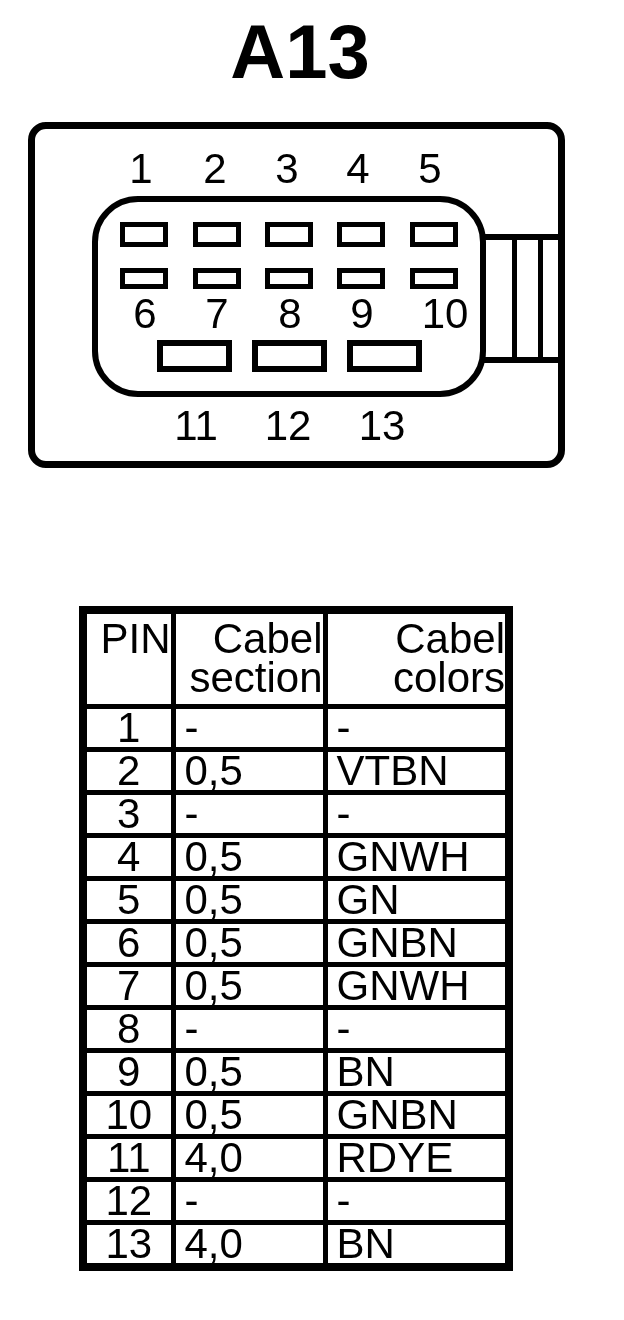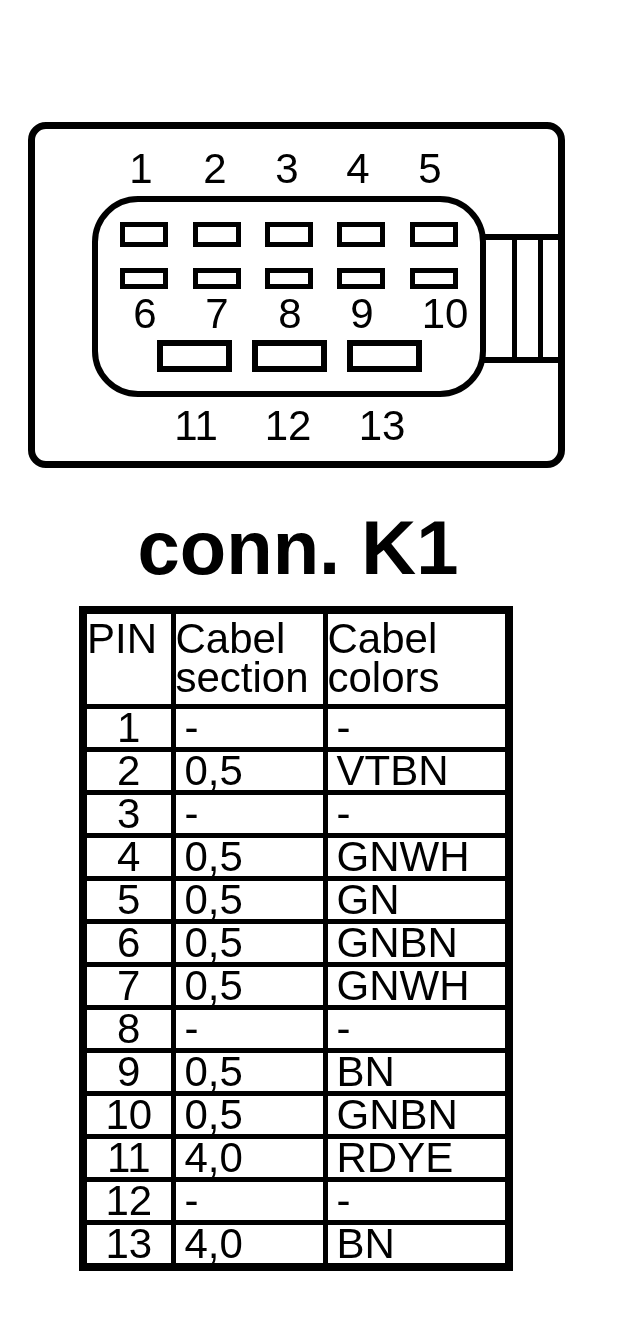--- a/index.html
+++ b/index.html
@@ -88,21 +88,21 @@
     table-layout: fixed;
   }
   .pin-table th, .pin-table td {
     border: 5px solid #000;
     padding: 0;
     overflow: hidden;
   }
   .pin-table th {
     font-weight: normal;
     vertical-align: top;
-    text-align: left;
+    text-align: right;
     height: 96px;
     line-height: 39px;
     padding-top: 5px;
     white-space: pre-line;
   }
   .pin-table td {
     height: 37px;
     line-height: 38px;
     vertical-align: middle;
   }
@@ -110,20 +110,21 @@
   .col-cross { width: 152px; }
   .col-cabel { width: 184px; }
   td.pin-cell   { text-align: center; }
   td.value-cell { text-align: left; padding-left: 9px; }
 </style>
 </head>
 <body>
 
 <div class="canvas">
 
+  <div id="title-a13" class="big-title">A13</div>
 
   <div>
     <div class="outer-shell"></div>
     <div class="inner-cavity"></div>
 
     <div class="latch">
       <div class="latch-line" style="left:32px"></div>
       <div class="latch-line" style="left:58px"></div>
     </div>
 
@@ -153,21 +154,20 @@
 
     <div class="pin large" style="left:157px; top:340px; width:75px; height:32px"></div>
     <div class="pin large" style="left:252px; top:340px; width:75px; height:32px"></div>
     <div class="pin large" style="left:347px; top:340px; width:75px; height:32px"></div>
 
     <span class="plabel" style="left:196px; top:405px">11</span>
     <span class="plabel" style="left:288px; top:405px">12</span>
     <span class="plabel" style="left:382px; top:405px">13</span>
   </div>
 
-  <div id="title-k1" class="big-title">conn. K1</div>
 
   <table class="pin-table">
     <thead>
       <tr>
         <th class="col-pin">PIN</th>
         <th class="col-cross">Cabel
 section</th>
         <th class="col-cabel">Cabel
 colors</th>
       </tr>

